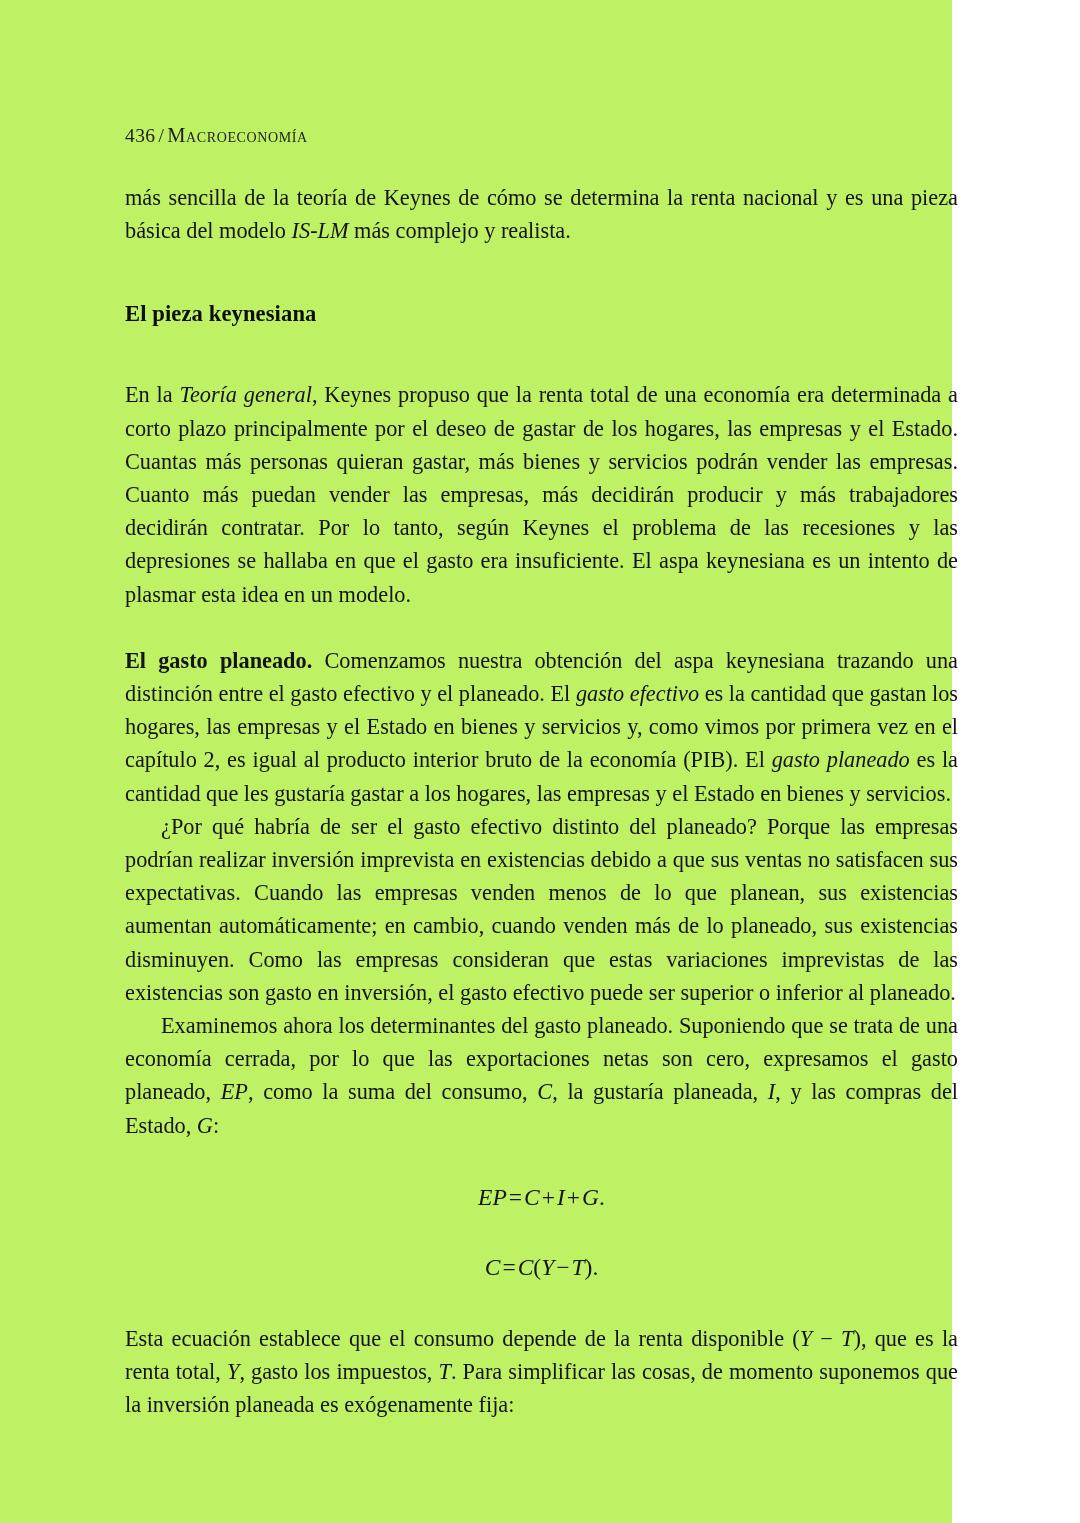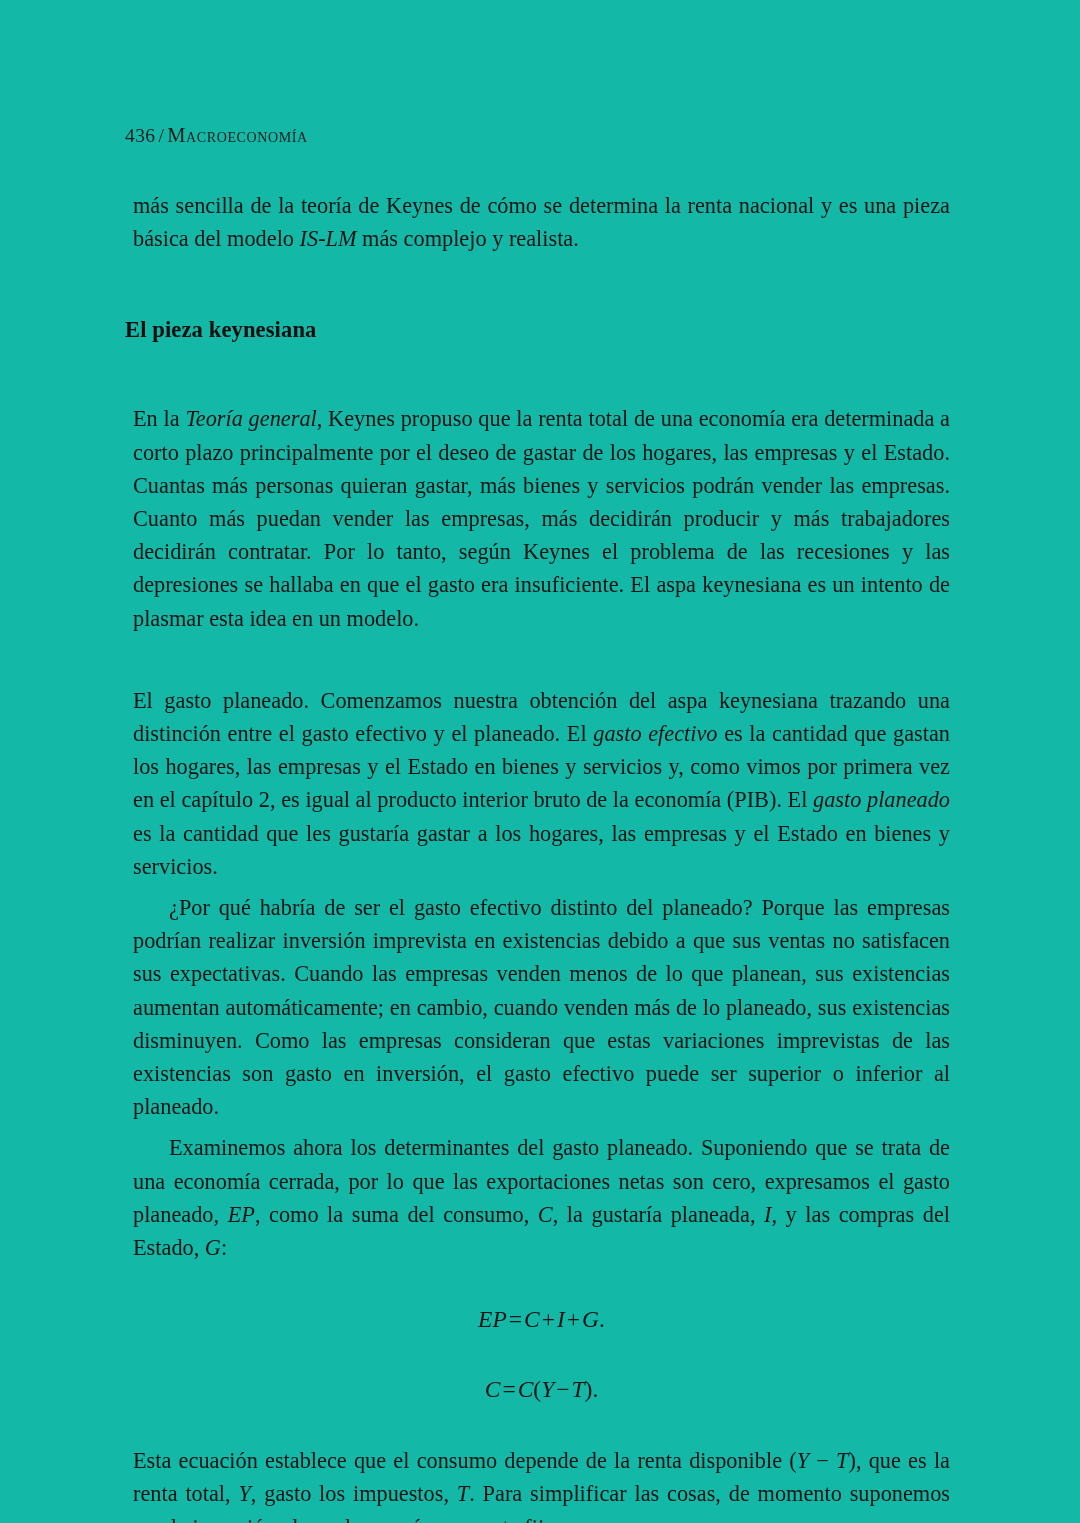--- a/index.html
+++ b/index.html
@@ -14,23 +14,23 @@
     position: relative;
     overflow: hidden;
     font-family: "Liberation Serif", "DejaVu Serif", serif;
     color: #141414;
     -webkit-font-smoothing: antialiased;
   }
 
   .page {
     position: absolute;
     left: 0; top: 0;
-    width: 1080px;
+    width: 952px;
     height: 1523px;
-    background: #14b8a6;
+    background: #bef264;
   }
 
   
   .running-head {
     position: absolute;
     left: 125px;
     top: 124px;
     font-size: 19.5px;
     letter-spacing: 0.4px;
     color: #1d1d1d;
@@ -46,21 +46,21 @@
 
   
   .column {
     position: absolute;
     left: 125px;
     top: 181px;
     width: 833px;
   }
 
   p {
-    margin: 8px;
+    margin: 0;
     font-size: 22.3px;
     line-height: 33.2px;
     text-align: justify;
     text-justify: inter-word;
     color: #141414;
     hyphens: none;
   }
 
   p.flush { text-indent: 0; }
   p.indent { text-indent: 36px; }
@@ -70,21 +70,21 @@
 
   h2.section-head {
     margin: 0;
     font-size: 22.6px;
     line-height: 30px;
     font-weight: bold;
     letter-spacing: 0.1px;
     color: #0d0d0d;
   }
 
-  .runin { font-weight: normal; }
+  .runin { font-weight: bold; }
   i, .ital { font-style: italic; }
 
   
   .equation {
     font-size: 23.5px;
     line-height: 34px;
     font-style: italic;
     text-align: center;
     white-space: nowrap;
     color: #141414;

